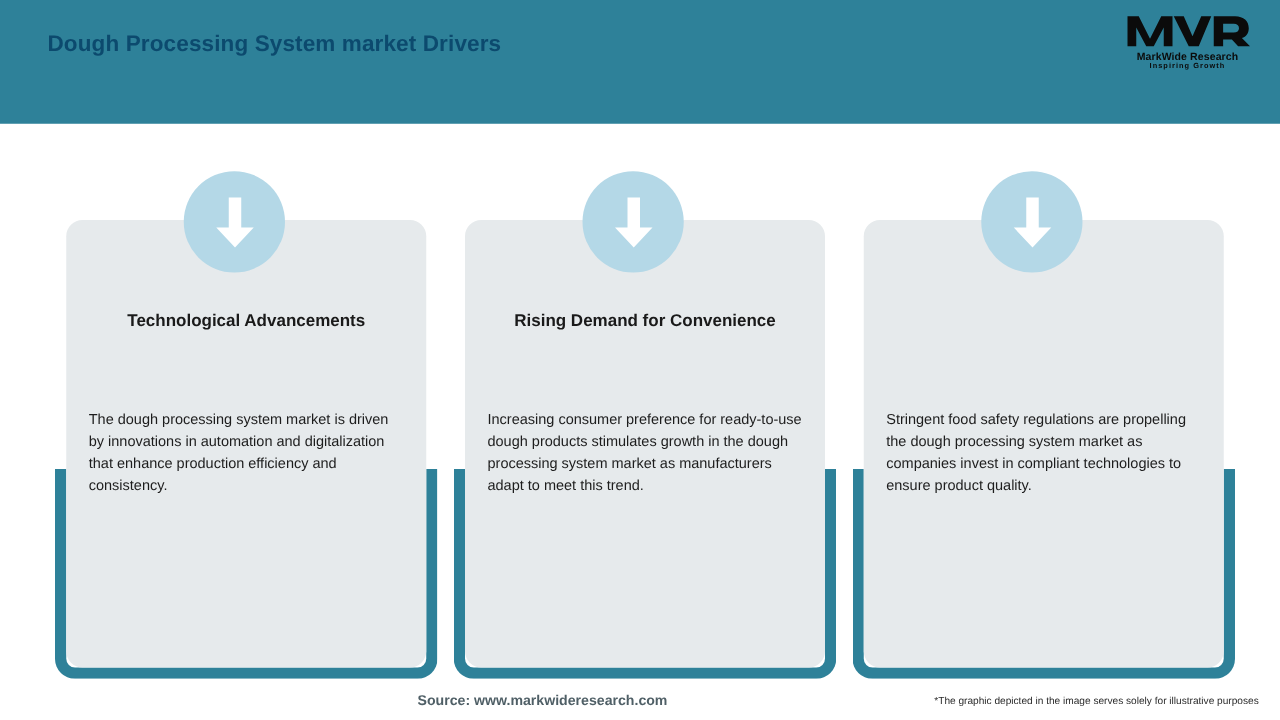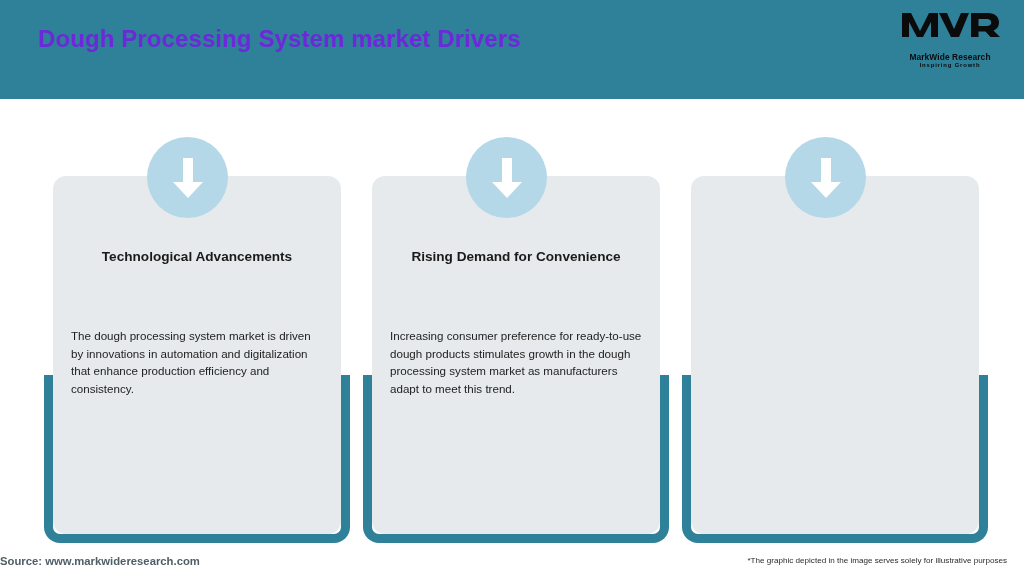--- a/index.html
+++ b/index.html
@@ -21,23 +21,23 @@
     left: 0;
     top: 0;
     width: 1024px;
     height: 99px;
     background: #2e8199;
   }
   .header-title {
     position: absolute;
     left: 38px;
     top: 25px;
-    font-size: 24px;
-    font-weight: bold;
-    color: #6d28d9;
+    font-size: 18px;
+    font-weight: bold;
+    color: #0c4a6e;
     letter-spacing: 0.1px;
     white-space: nowrap;
   }
 
   
   .logo {
     position: absolute;
     right: 22px;
     top: 10px;
     width: 104px;
@@ -47,21 +47,21 @@
   .logo-mark {
     display: block;
     height: 29px;
   }
   .logo-name {
     display: block;
     font-size: 8.4px;
     font-weight: bold;
     color: #0b0b0b;
     letter-spacing: 0.1px;
-    margin-top: 14px;
+    margin-top: 2px;
   }
   .logo-tag {
     display: block;
     font-size: 5.9px;
     font-weight: bold;
     color: #0b0b0b;
     letter-spacing: 0.85px;
     margin-top: 1.5px;
   }
 
@@ -146,20 +146,21 @@
     color: #1d1d1d;
     line-height: 1.52;
   }
 
   
   .footer-source {
     position: absolute;
     left: 0;
     top: 555px;
     width: 868px;
+    text-align: center;
     font-size: 11.3px;
     font-weight: bold;
     color: #4f5f66;
   }
   .footer-disclaimer {
     position: absolute;
     right: 17px;
     top: 556px;
     font-size: 8.1px;
     font-weight: normal;
@@ -214,18 +215,19 @@
   </div>
 
   <div class="card-slot s3">
     <div class="frame"></div>
     <div class="panel"></div>
     <div class="icon-circle">
       <svg width="34" height="44" viewBox="0 0 34 44" xmlns="http://www.w3.org/2000/svg">
         <path d="M12 2 L22 2 L22 26 L32 26 L17 42 L2 26 L12 26 Z" fill="#ffffff"></path>
       </svg>
     </div>
+    <div class="card-body">Stringent food safety regulations are propelling the dough processing system market as companies invest in compliant technologies to ensure product quality.</div>
   </div>
 
 </div>
 
 <div class="footer-source">Source: www.markwideresearch.com</div>
 <div class="footer-disclaimer">*The graphic depicted in the image serves solely for illustrative purposes</div>
 
 </body></html>

